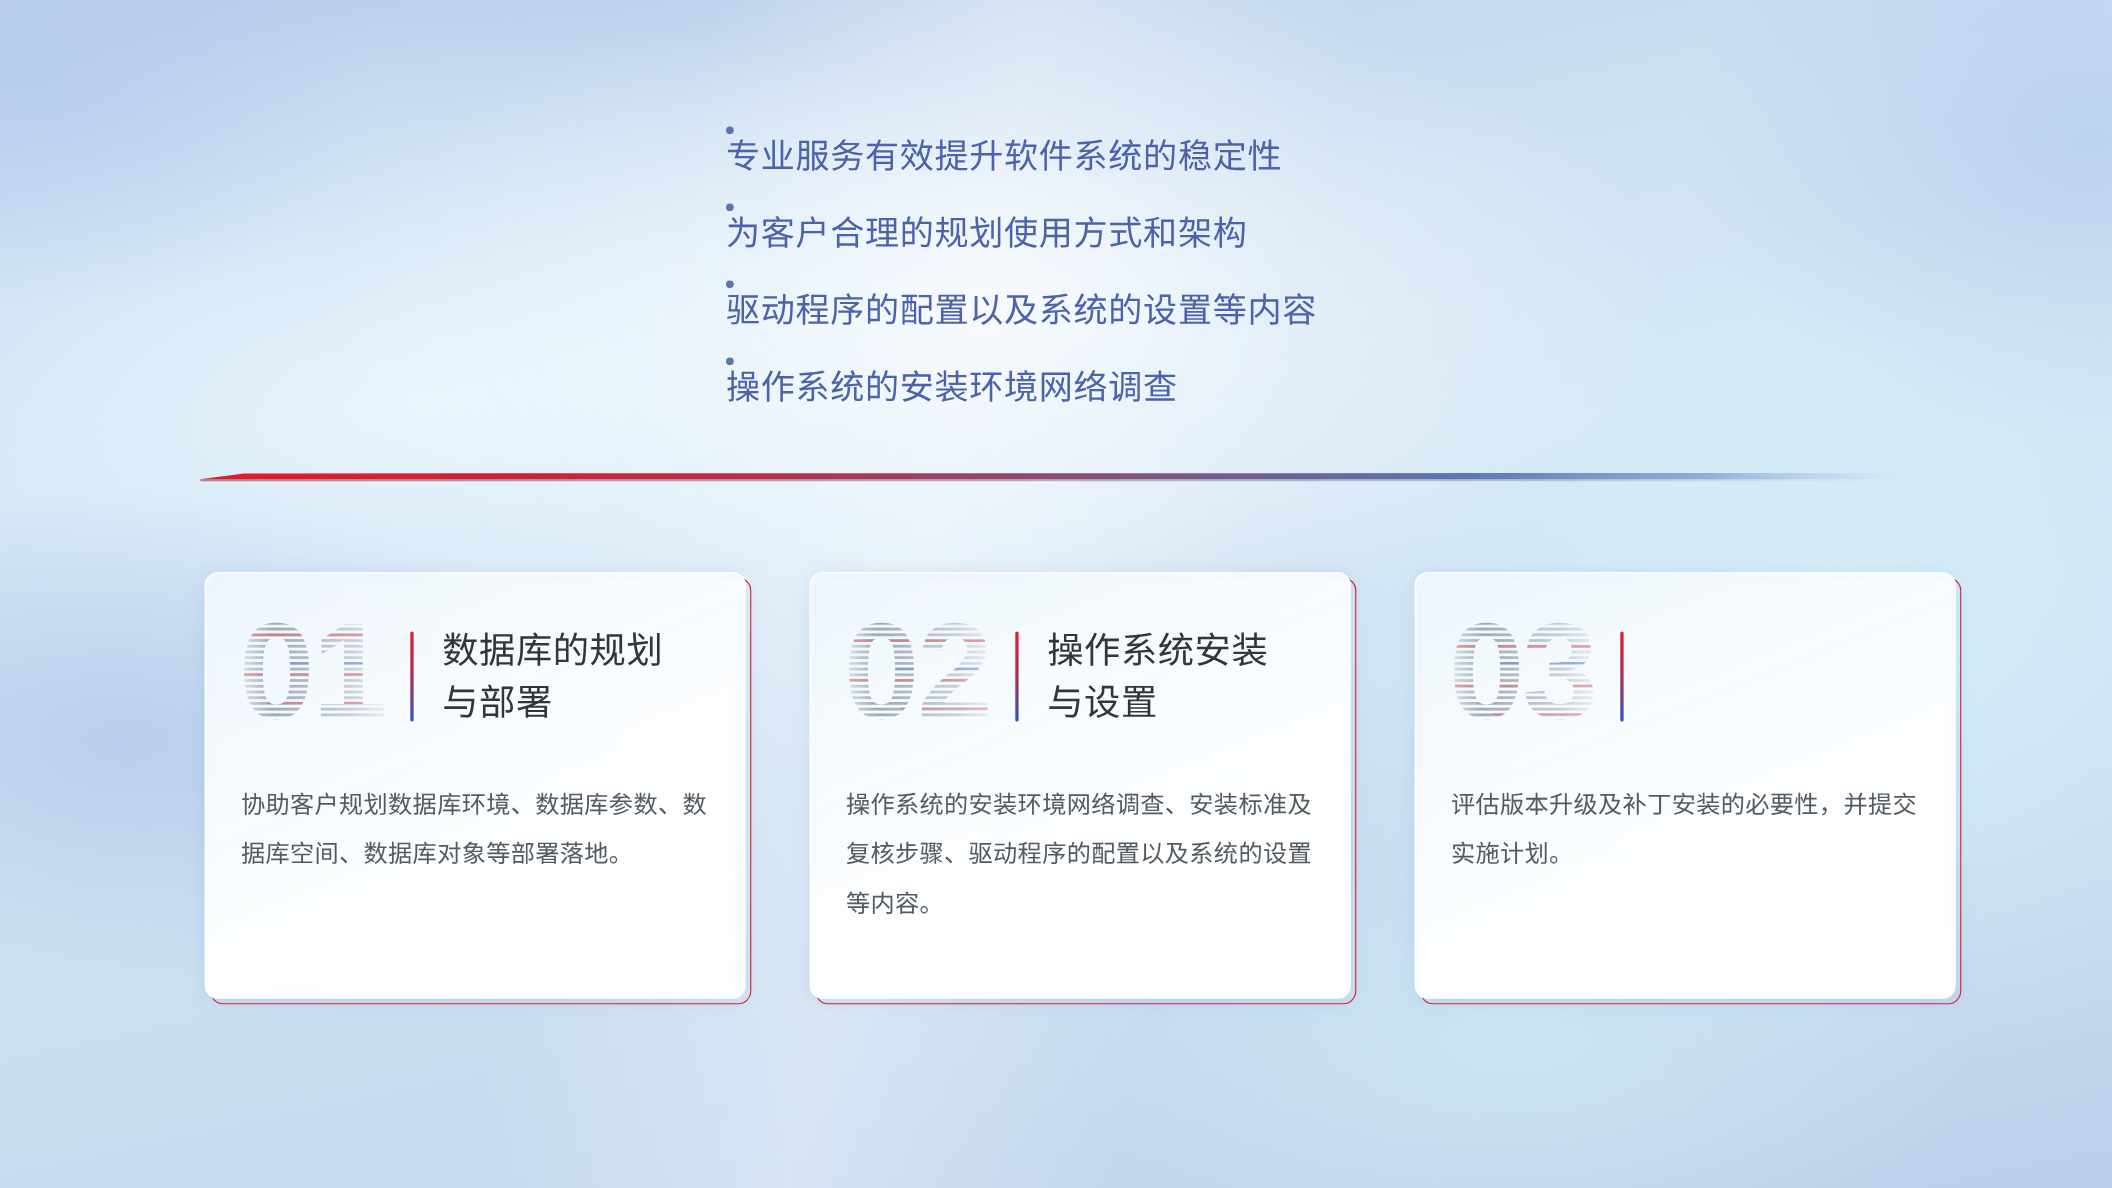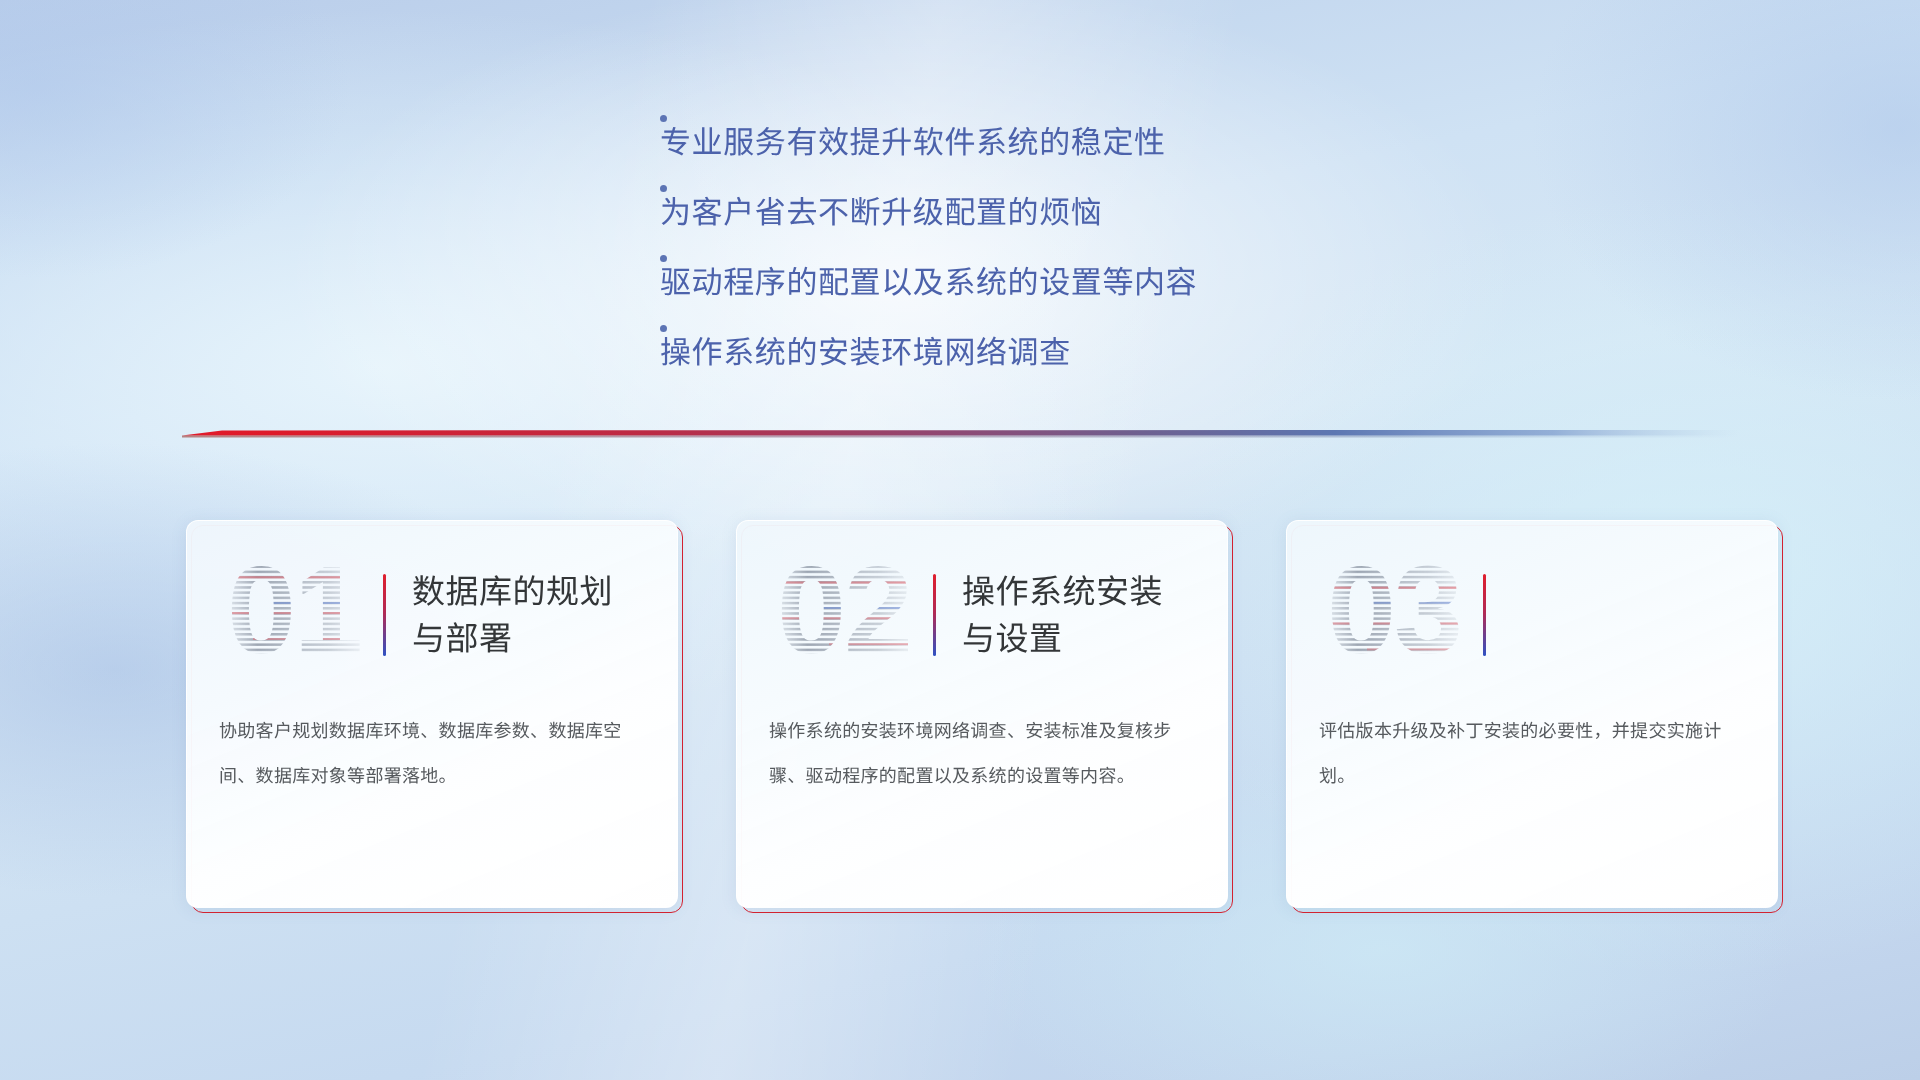--- a/index.html
+++ b/index.html
@@ -121,21 +121,21 @@
         rgba(255,255,255,1) 100%);
     border:1px solid rgba(255,255,255,.92);
     box-shadow:0 2px 16px rgba(90,120,170,.13);
     overflow:hidden;
     padding:0;
   }
   .card-head{
     position:relative;
     height:188px;
     display:flex;align-items:center;
-    padding-left:36px;
+    padding-left:26px;
   }
   .num-wrap{
     position:relative;
     width:156px;height:120px;flex:none;
     margin-right:4px;
   }
   .num-wrap svg{display:block;}
   .title-bar{
     width:3px;height:82px;flex:none;
     margin-right:26px;
@@ -145,21 +145,21 @@
   .card-title{
     font-size:33px;
     line-height:47px;
     color:#333638;
     letter-spacing:.5px;
     font-weight:400;
     white-space:pre-line;
   }
   .card-desc{
     padding:0 30px 0 32px;
-    font-size:18px;
+    font-size:22px;
     line-height:45px;
     color:#565a5e;
     letter-spacing:.3px;
   }
 </style>
 </head>
 <body>
 
 <div id="bg">
   <div class="bglayer base"></div>
@@ -175,21 +175,21 @@
 
 <div id="content">
 
   <div class="bullets">
     <div class="bullet-row">
       <span class="bullet-dot"></span>
       <span class="bullet-text">专业服务有效提升软件系统的稳定性</span>
     </div>
     <div class="bullet-row">
       <span class="bullet-dot"></span>
-      <span class="bullet-text">为客户省去不断升级配置的烦恼</span>
+      <span class="bullet-text">为客户合理的规划使用方式和架构</span>
     </div>
     <div class="bullet-row">
       <span class="bullet-dot"></span>
       <span class="bullet-text">驱动程序的配置以及系统的设置等内容</span>
     </div>
     <div class="bullet-row">
       <span class="bullet-dot"></span>
       <span class="bullet-text">操作系统的安装环境网络调查</span>
     </div>
   </div>

